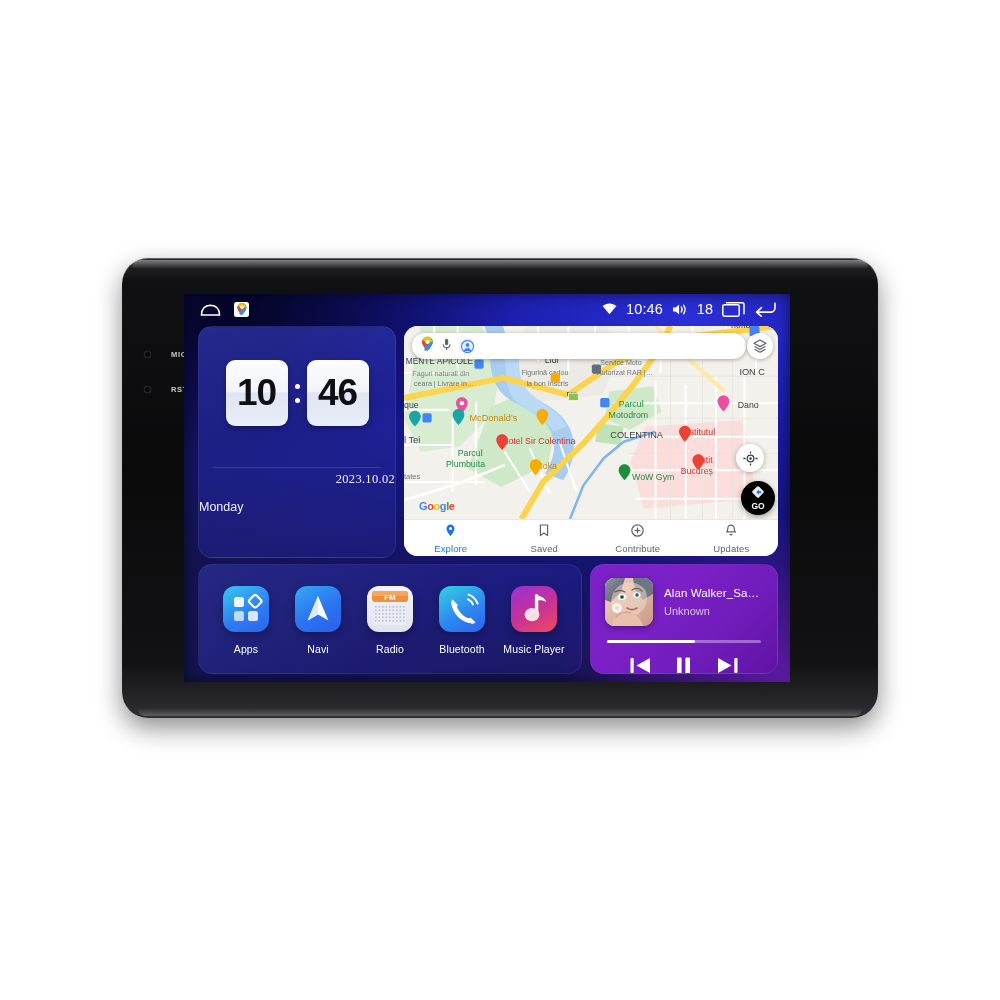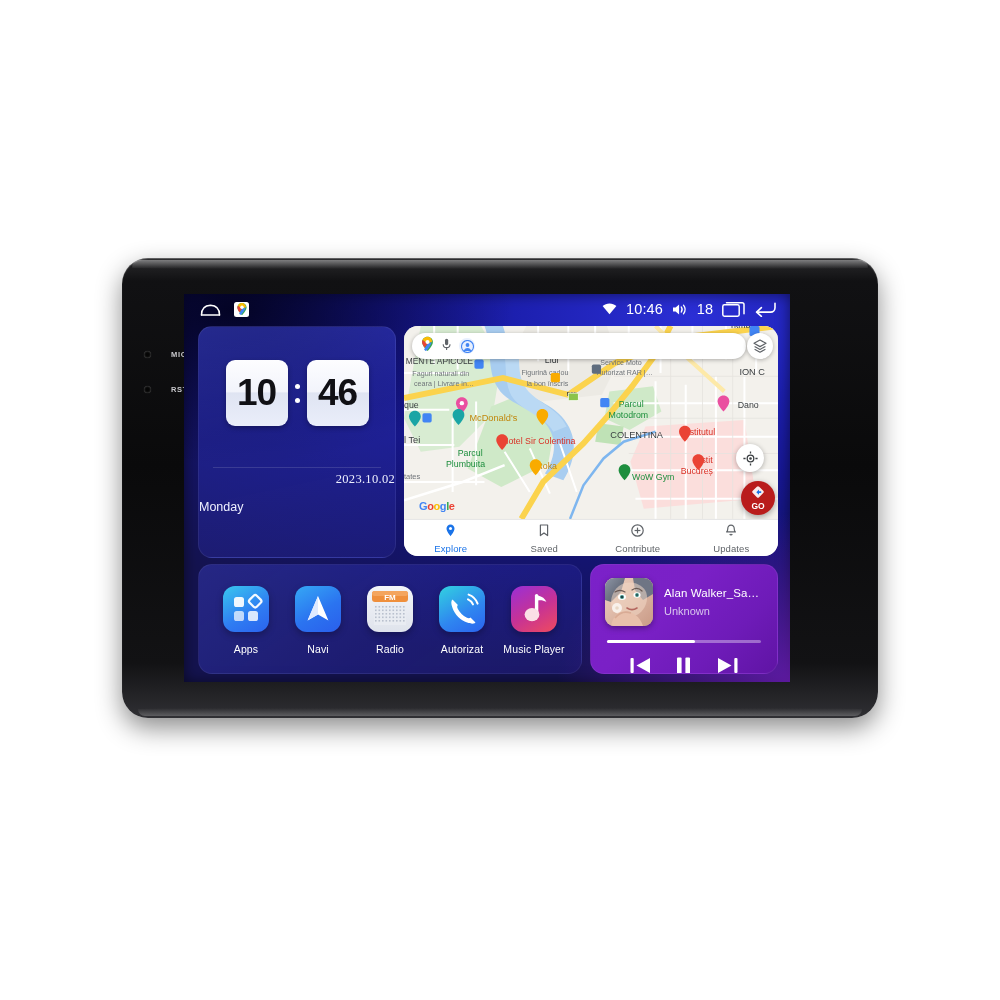--- a/index.html
+++ b/index.html
@@ -127,21 +127,21 @@
   .layers-btn{
     position:absolute;right:5px;top:7px;width:26px;height:26px;border-radius:50%;background:#fff;
     box-shadow:0 1px 4px rgba(0,0,0,.28);display:flex;align-items:center;justify-content:center;
   }
   .loc-btn{
     position:absolute;right:14px;top:118px;width:28px;height:28px;border-radius:50%;background:#fff;
     box-shadow:0 1px 5px rgba(0,0,0,.30);display:flex;align-items:center;justify-content:center;
   }
   .go-btn{
     position:absolute;right:3px;top:155px;width:34px;height:34px;border-radius:50%;
-    background:#b91c1c;box-shadow:0 2px 6px rgba(0,0,0,.35);
+    background:#000000;box-shadow:0 2px 6px rgba(0,0,0,.35);
     display:flex;flex-direction:column;align-items:center;justify-content:center;color:#fff;
   }
   .go-btn .go-lbl{font-size:8.5px;font-weight:700;line-height:1;margin-top:-1px;}
   .gwm{position:absolute;left:15px;bottom:44px;font-size:11px;font-weight:700;letter-spacing:-.4px;}
 
   
   .dockcard{
     left:0;top:238px;width:382px;bottom:0;
     background:linear-gradient(145deg,rgba(60,66,200,.44) 0%,rgba(44,44,170,.38) 55%,rgba(42,34,150,.34) 100%);
     border:1px solid rgba(255,255,255,.06);
@@ -545,21 +545,21 @@
             </div>
 
             <div class="app">
               <div class="appicon ic-bt">
                 <svg width="46" height="46" viewBox="0 0 46 46">
                   <path d="M13.5 13.5c-1.6 1.6-1.6 4 0 8.4 2.4 6.6 8 12.2 14.6 14.6 4.4 1.6 6.8 1.6 8.4 0l-5-5c-1 1-2.2 1-4 0-3.4-1.8-6.8-5.2-8.6-8.6-1-1.8-1-3 0-4z" fill="#ffffff"></path>
                   <path d="M29 13.4a10 10 0 0 1 5 5" fill="none" stroke="#ffffff" stroke-width="2" stroke-linecap="round"></path>
                   <path d="M29.6 8.6a15 15 0 0 1 9 9" fill="none" stroke="#ffffff" stroke-width="2" stroke-linecap="round"></path>
                 </svg>
               </div>
-              <div class="applbl">Autorizat</div>
+              <div class="applbl">Bluetooth</div>
             </div>
 
             <div class="app">
               <div class="appicon ic-music">
                 <svg width="46" height="46" viewBox="0 0 46 46">
                   <path d="M25.6 9.6v18" fill="none" stroke="#ffffff" stroke-width="3.4" stroke-linecap="round"></path>
                   <path d="M26.8 9.4c4.4.8 7.2 3.2 8.6 6.4-3-1.6-5.8-2-8.6-1.4z" fill="#ffffff"></path>
                   <ellipse cx="21" cy="28.6" rx="7.4" ry="6.6" fill="#fbdfe6"></ellipse>
                 </svg>
               </div>

